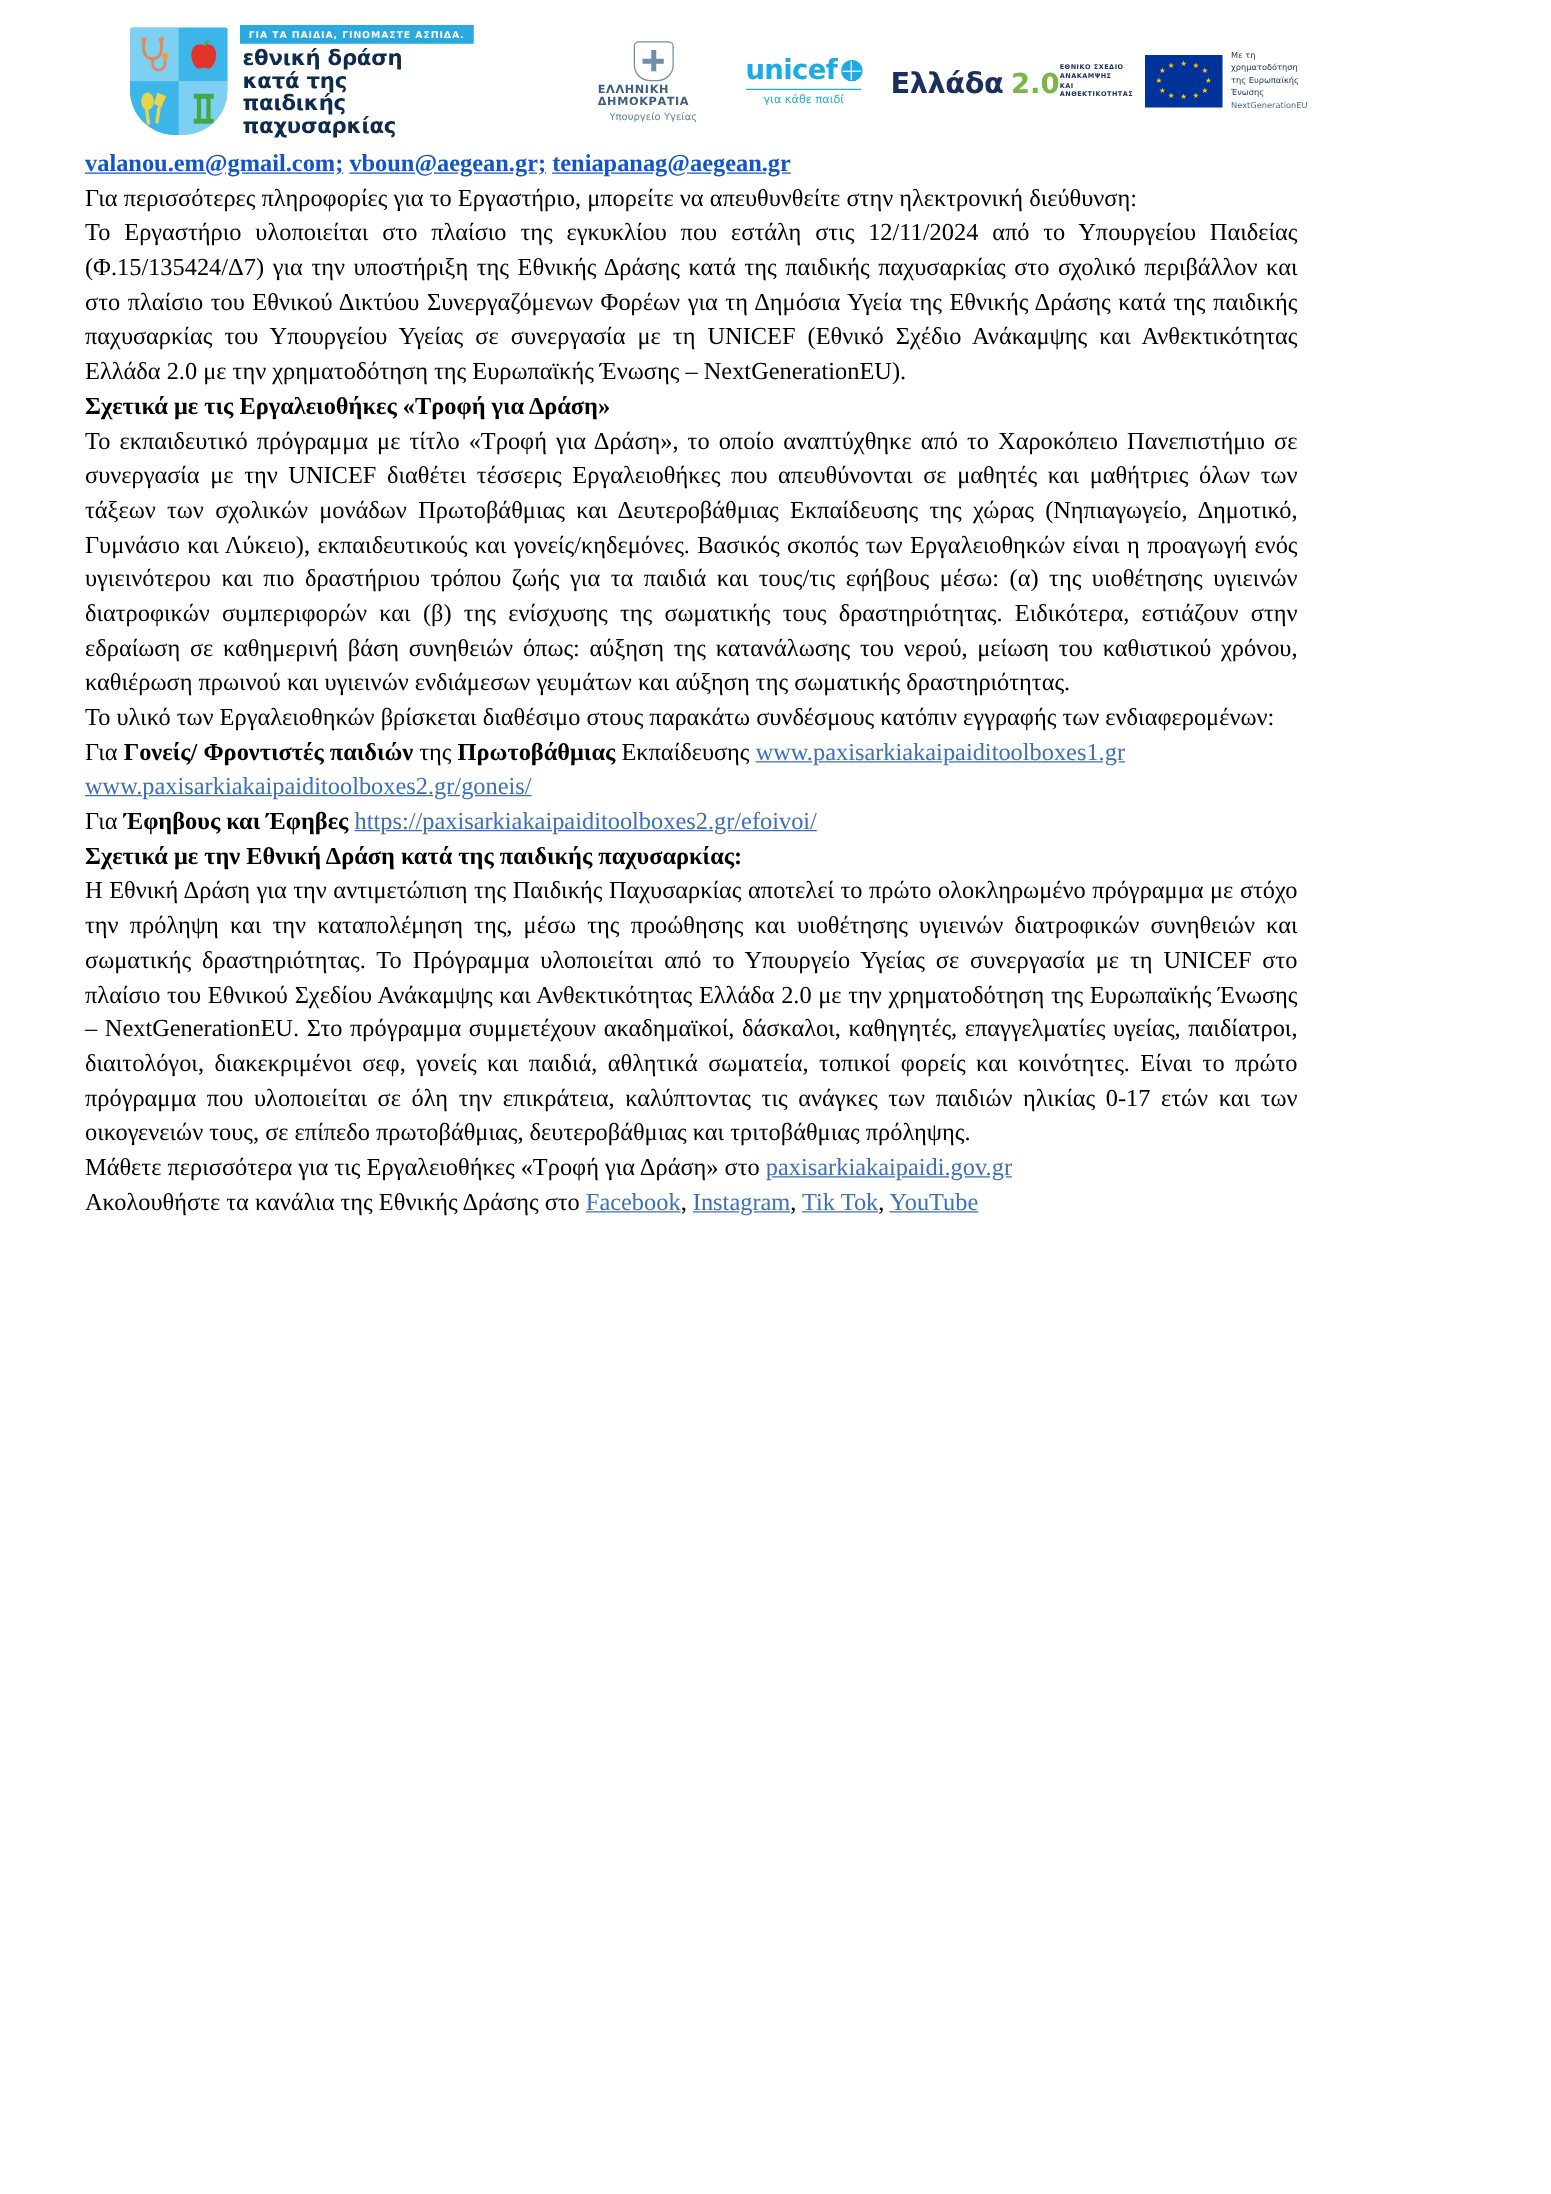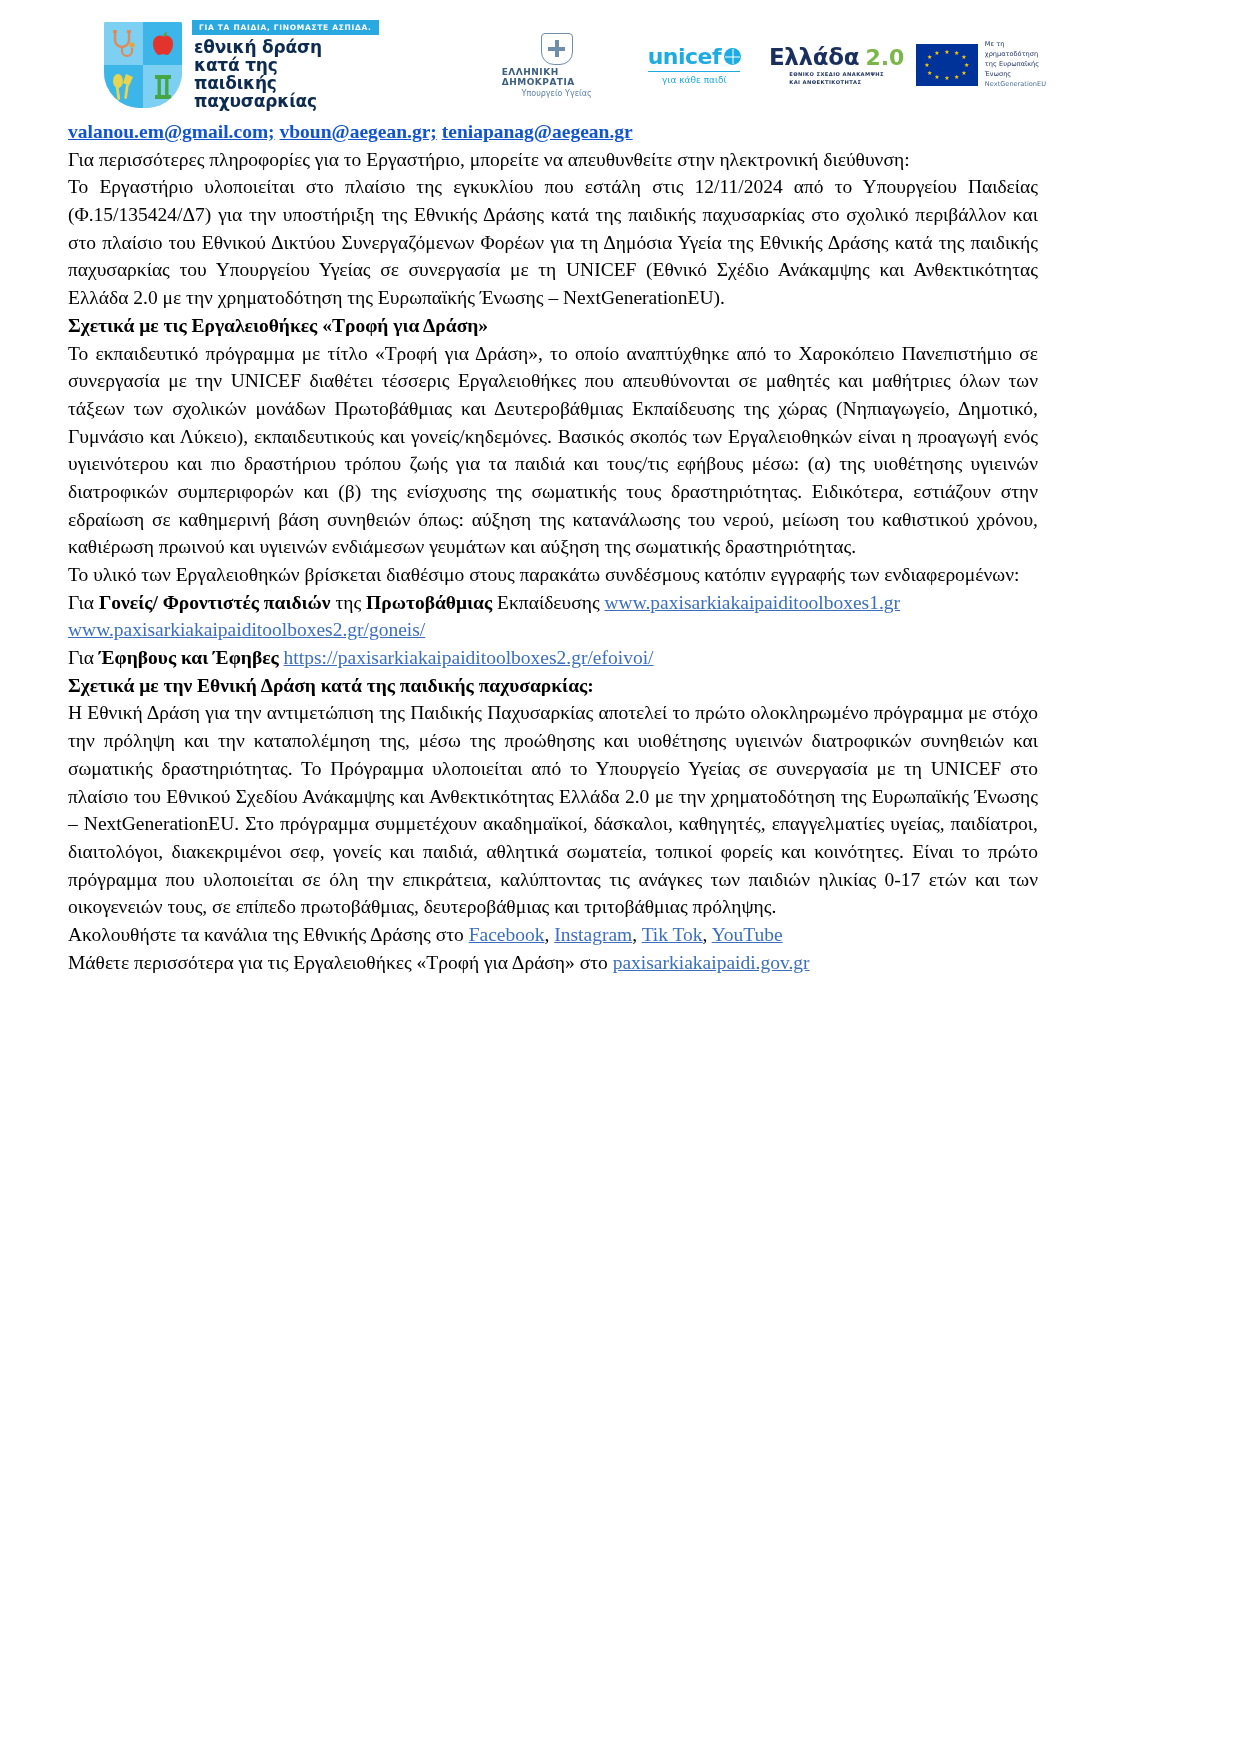--- a/index.html
+++ b/index.html
@@ -137,21 +137,21 @@
     content: ""; position: absolute; top: 50%; left: 1px;
     width: 15px; height: 1px; background: #fff; transform: translateY(-50%);
   }
   .unicef-rule { width: 92px; height: 1px; background: #1cabe2; margin: 2px 0 2px; }
   .unicef-tag {
     font-family: "DejaVu Sans", sans-serif;
     font-size: 9px; color: #1cabe2;
   }
 
   
-  .logo-ellada { display: flex; flex-direction: column; align-items: center; }
+  .logo-ellada { display: flex; flex-direction: row; align-items: flex-end; }
   .ellada-top { display: flex; align-items: baseline; gap: 6px; }
   .ellada-word {
     font-family: "DejaVu Sans", sans-serif;
     font-size: 23px; font-weight: bold; color: #1b2f5e; letter-spacing: -0.3px;
   }
   .ellada-num {
     font-family: "DejaVu Sans", sans-serif;
     font-size: 22px; font-weight: bold; color: #7ab648;
   }
   .ellada-sub {
@@ -340,20 +340,20 @@
     <div id="link-rows">
         <p class="body gap-md">Για <span class="bold">Γονείς/ Φροντιστές παιδιών</span> της <span class="bold">Πρωτοβάθμιας</span> Εκπαίδευσης <a class="link-plain" href="#">www.paxisarkiakaipaiditoolboxes1.gr</a></p>
         <p class="body gap-sm"><a class="link-plain" href="#">www.paxisarkiakaipaiditoolboxes2.gr/goneis/</a></p>
         <p class="body gap-sm">Για <span class="bold">Έφηβους και Έφηβες</span> <a class="link-plain" href="#">https://paxisarkiakaipaiditoolboxes2.gr/efoivoi/</a></p>
       </div>
 
     <h2 class="heading gap-xl">Σχετικά με την Εθνική Δράση κατά της παιδικής παχυσαρκίας:</h2>
 
     <p class="body gap-md">Η Εθνική Δράση για την αντιμετώπιση της Παιδικής Παχυσαρκίας αποτελεί το πρώτο ολοκληρωμένο πρόγραμμα με στόχο την πρόληψη και την καταπολέμηση της, μέσω της προώθησης και υιοθέτησης υγιεινών διατροφικών συνηθειών και σωματικής δραστηριότητας. Το Πρόγραμμα υλοποιείται από το Υπουργείο Υγείας σε συνεργασία με τη UNICEF στο πλαίσιο του Εθνικού Σχεδίου Ανάκαμψης και Ανθεκτικότητας Ελλάδα 2.0 με την χρηματοδότηση της Ευρωπαϊκής Ένωσης – NextGenerationEU. Στο πρόγραμμα συμμετέχουν ακαδημαϊκοί, δάσκαλοι, καθηγητές, επαγγελματίες υγείας, παιδίατροι, διαιτολόγοι, διακεκριμένοι σεφ, γονείς και παιδιά, αθλητικά σωματεία, τοπικοί φορείς και κοινότητες. Είναι το πρώτο πρόγραμμα που υλοποιείται σε όλη την επικράτεια, καλύπτοντας τις ανάγκες των παιδιών ηλικίας 0-17 ετών και των οικογενειών τους, σε επίπεδο πρωτοβάθμιας, δευτεροβάθμιας και τριτοβάθμιας πρόληψης.</p>
 
-    <p class="body gap-sm" id="social-line"><span>Ακολουθήστε τα κανάλια της Εθνικής Δράσης στο </span><a class="link-plain" href="#">Facebook</a>, <a class="link-plain" href="#">Instagram</a>, <a class="link-plain" href="#">Tik Tok</a>, <a class="link-plain" href="#">YouTube</a></p>
-
     <p class="body gap-md">
       <span>Μάθετε περισσότερα για τις Εργαλειοθήκες «Τροφή για Δράση» στο </span><a class="link-plain" href="#">paxisarkiakaipaidi.gov.gr </a>
     </p>
 
+    <p class="body gap-sm" id="social-line"><span>Ακολουθήστε τα κανάλια της Εθνικής Δράσης στο </span><a class="link-plain" href="#">Facebook</a>, <a class="link-plain" href="#">Instagram</a>, <a class="link-plain" href="#">Tik Tok</a>, <a class="link-plain" href="#">YouTube</a></p>
+
   </div>
 </div>
 
 </body></html>

